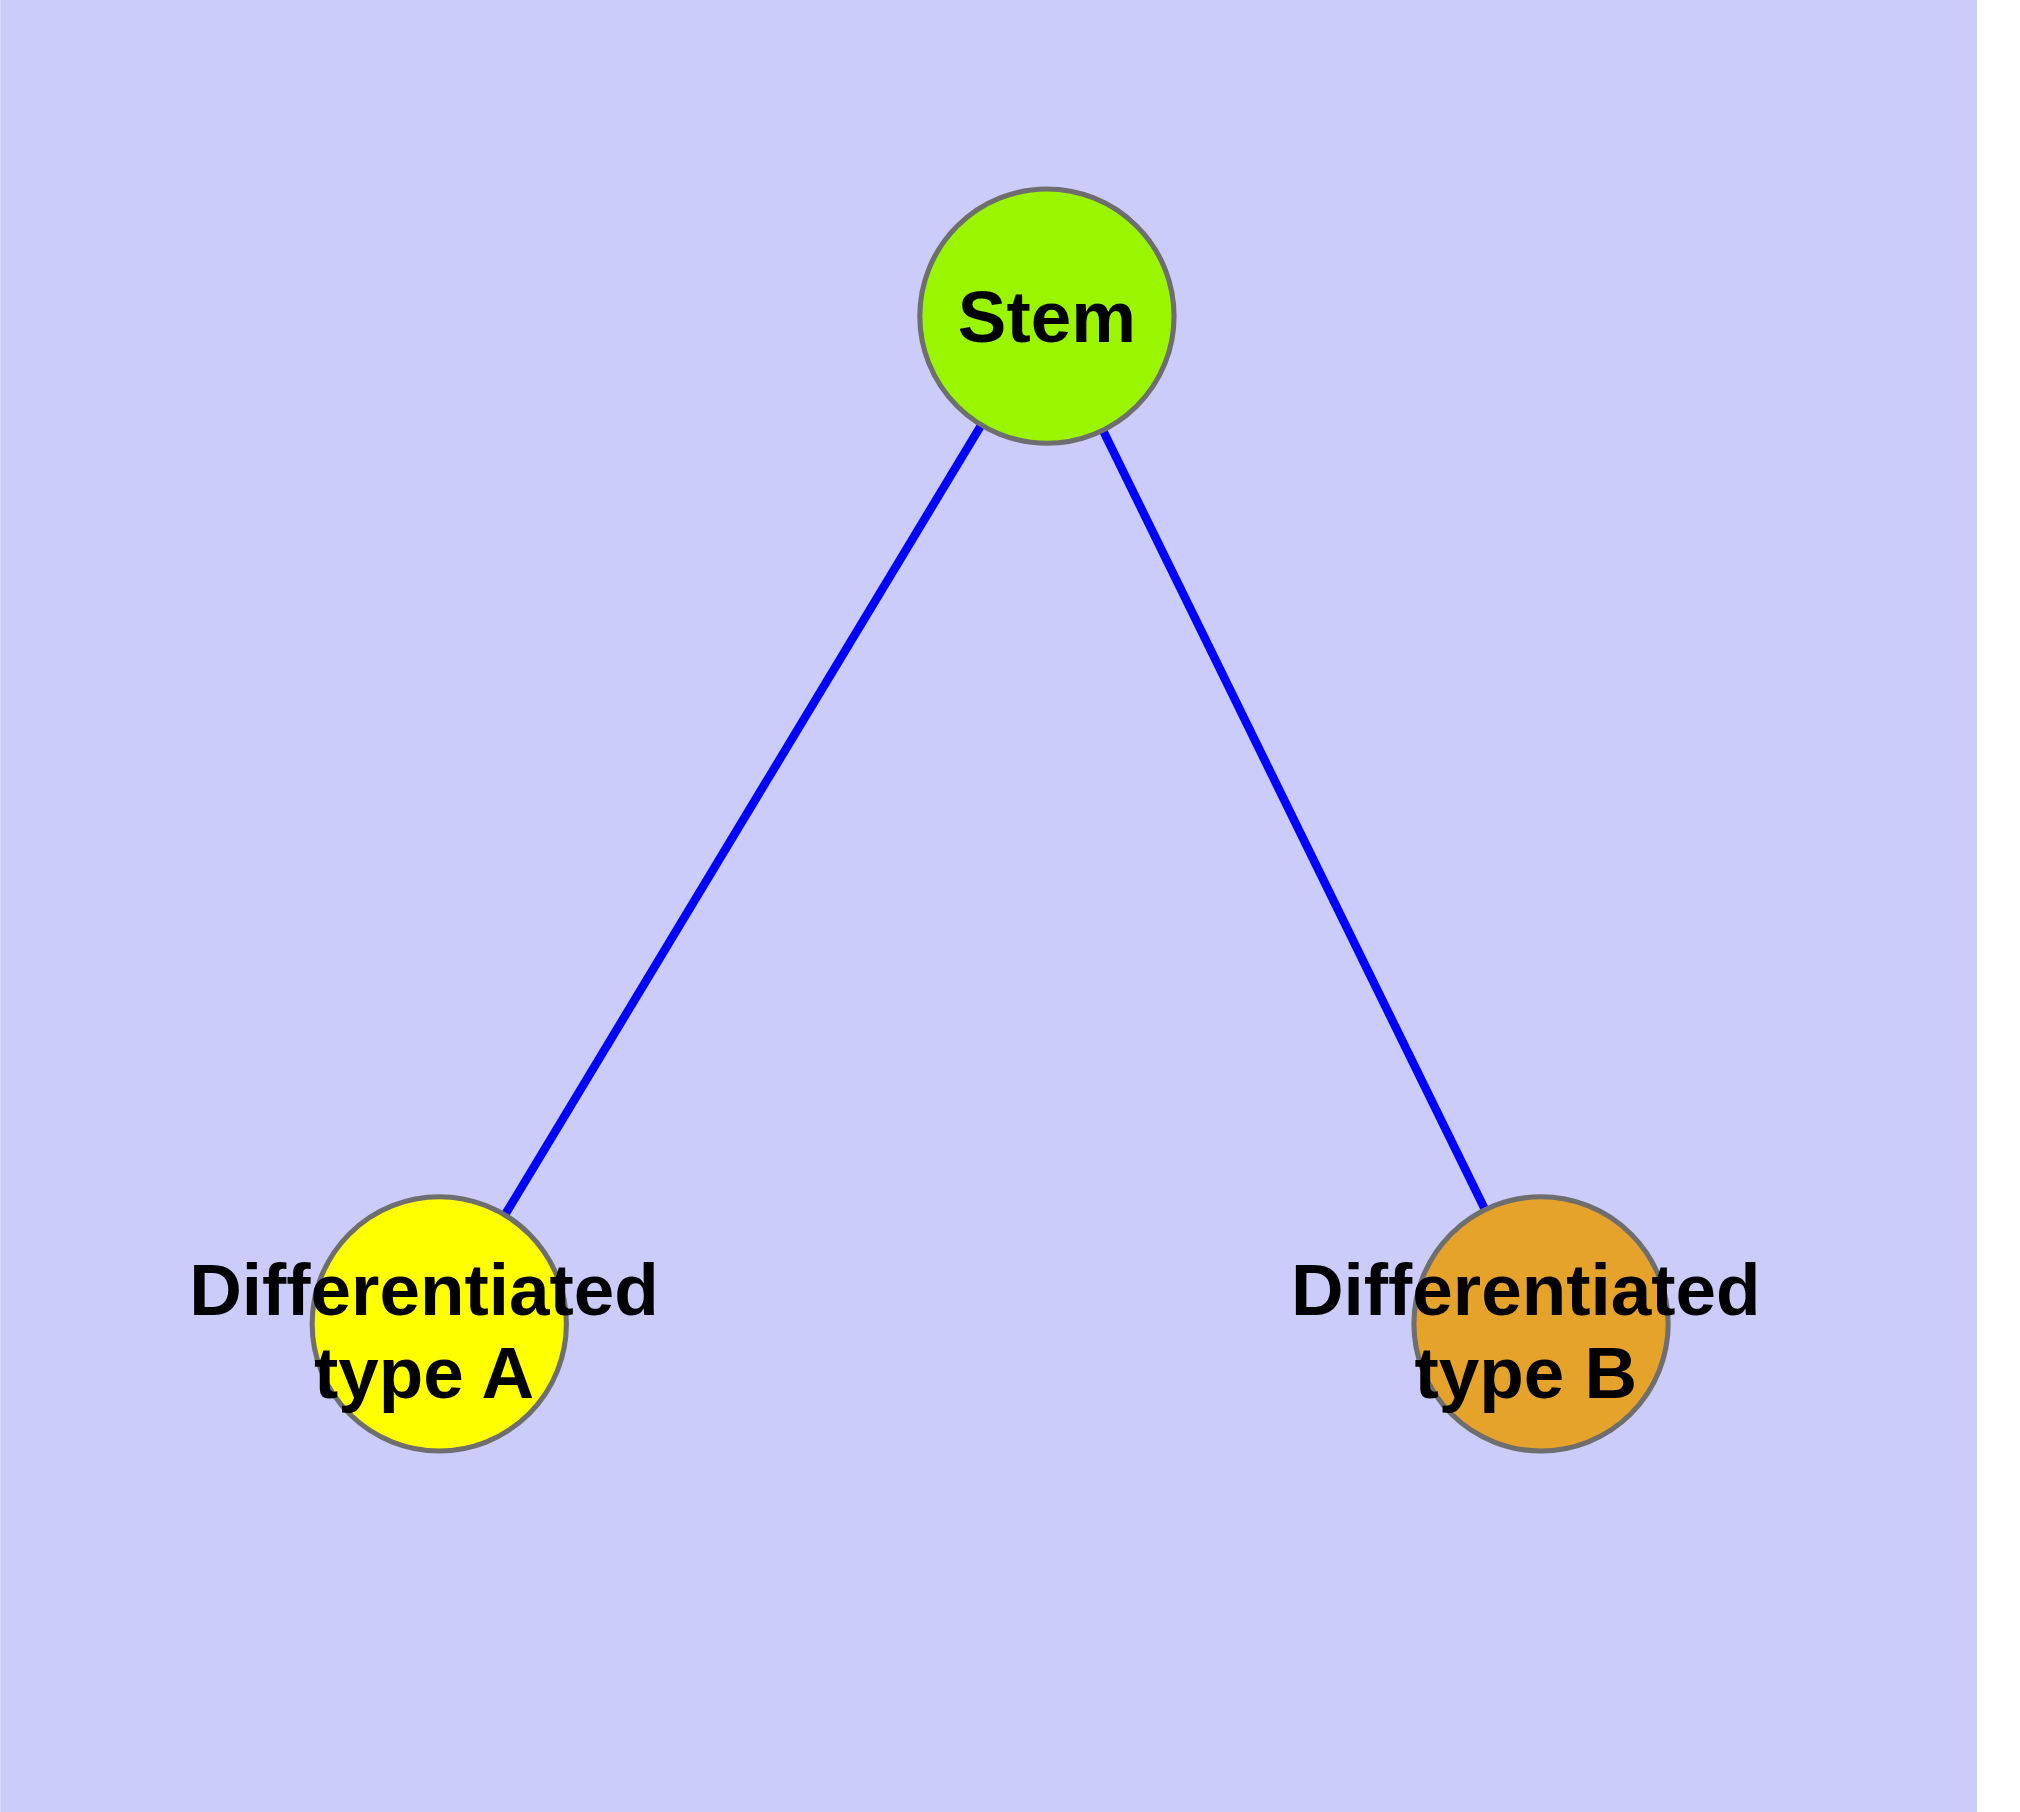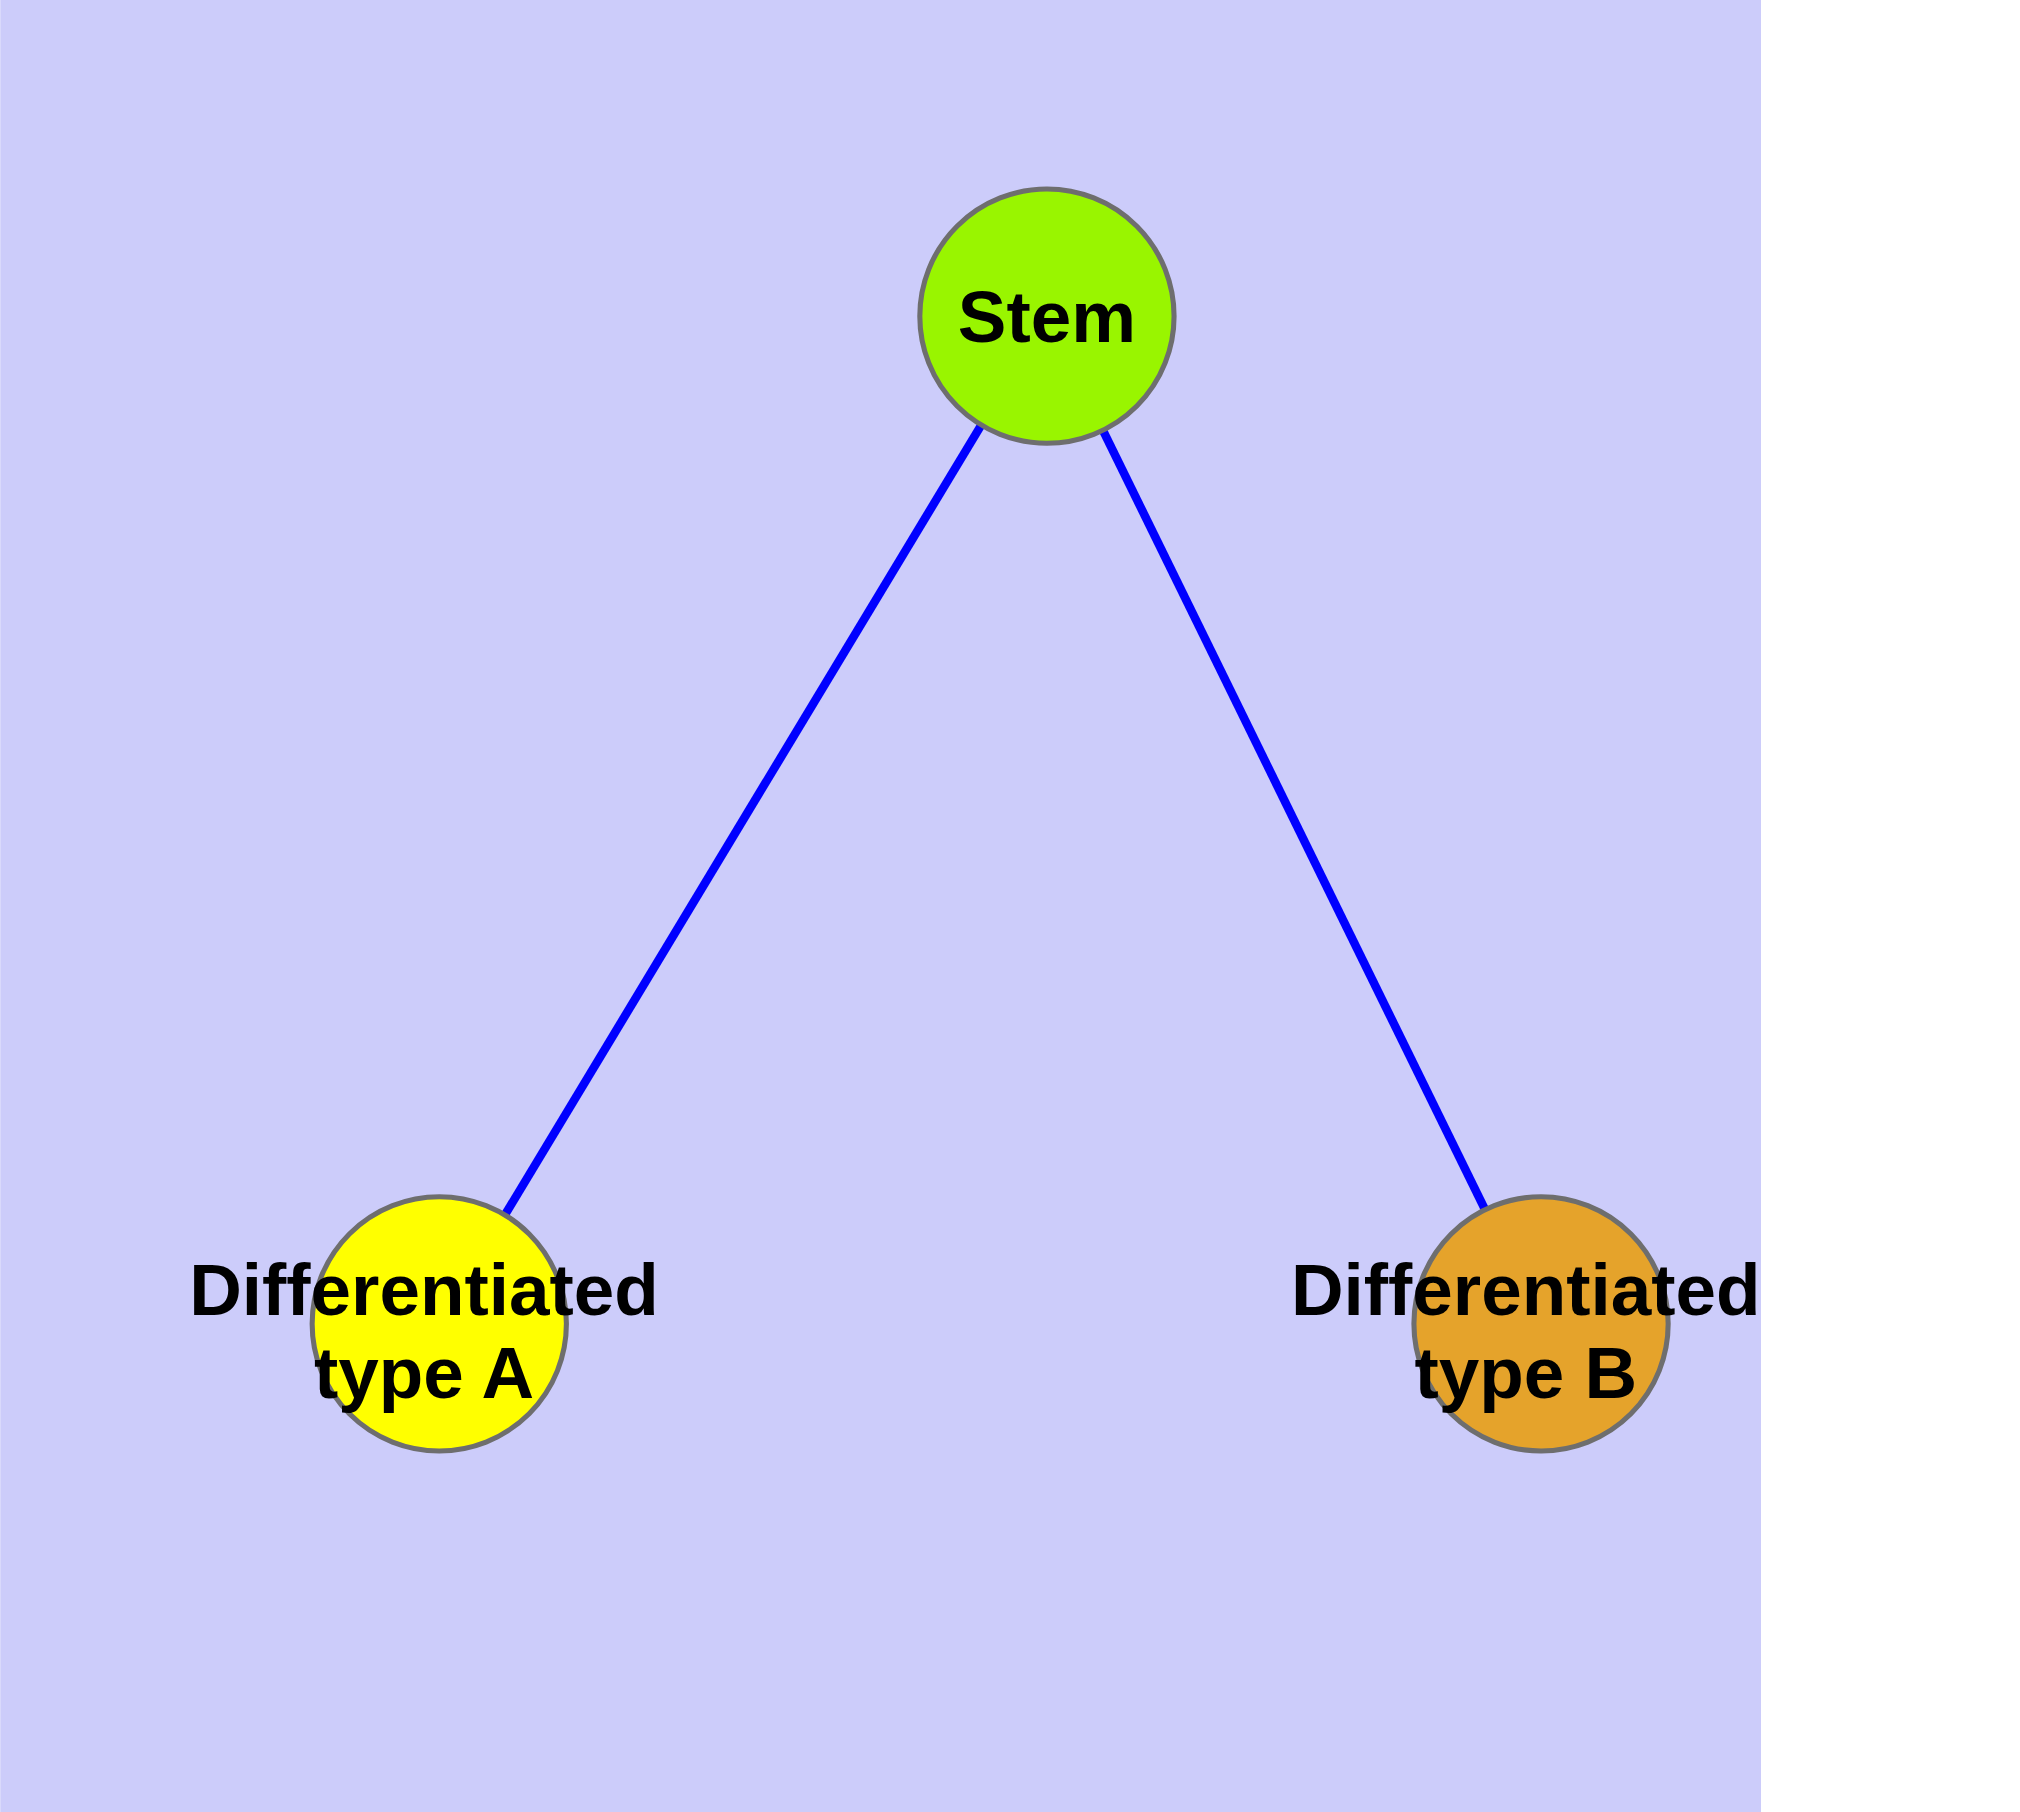--- a/index.html
+++ b/index.html
@@ -25,21 +25,21 @@
   .node-label {
     font-weight: bold;
     fill: #000000;
     stroke: none;
     paint-order: normal;
   }
 </style>
 </head>
 <body>
 
-<div id="stage" style="width: 1761px; height: 1812px;">
+<div id="stage" style="width: 1977px; height: 1812px;">
   <svg id="graph-svg" viewBox="0 0 2384 2138" preserveAspectRatio="xMidYMid meet" xmlns="http://www.w3.org/2000/svg" style="width: 2021px; height: 1812px;">
 
     <rect id="bg-rect" x="0" y="0" width="2384" height="2138" fill="#ccccfa"></rect>
 
     <g id="edges-layer">
         <line x1="1235" y1="373" x2="518" y2="1562" stroke="#0000ff" stroke-width="10" stroke-linecap="butt"></line>
         <line x1="1235" y1="373" x2="1818" y2="1562" stroke="#0000ff" stroke-width="10" stroke-linecap="butt"></line>
       </g>
     <g id="nodes-layer">
         <circle cx="1235" cy="373" r="150" fill="#99f500" stroke="#6e6e6e" stroke-width="6"></circle>

